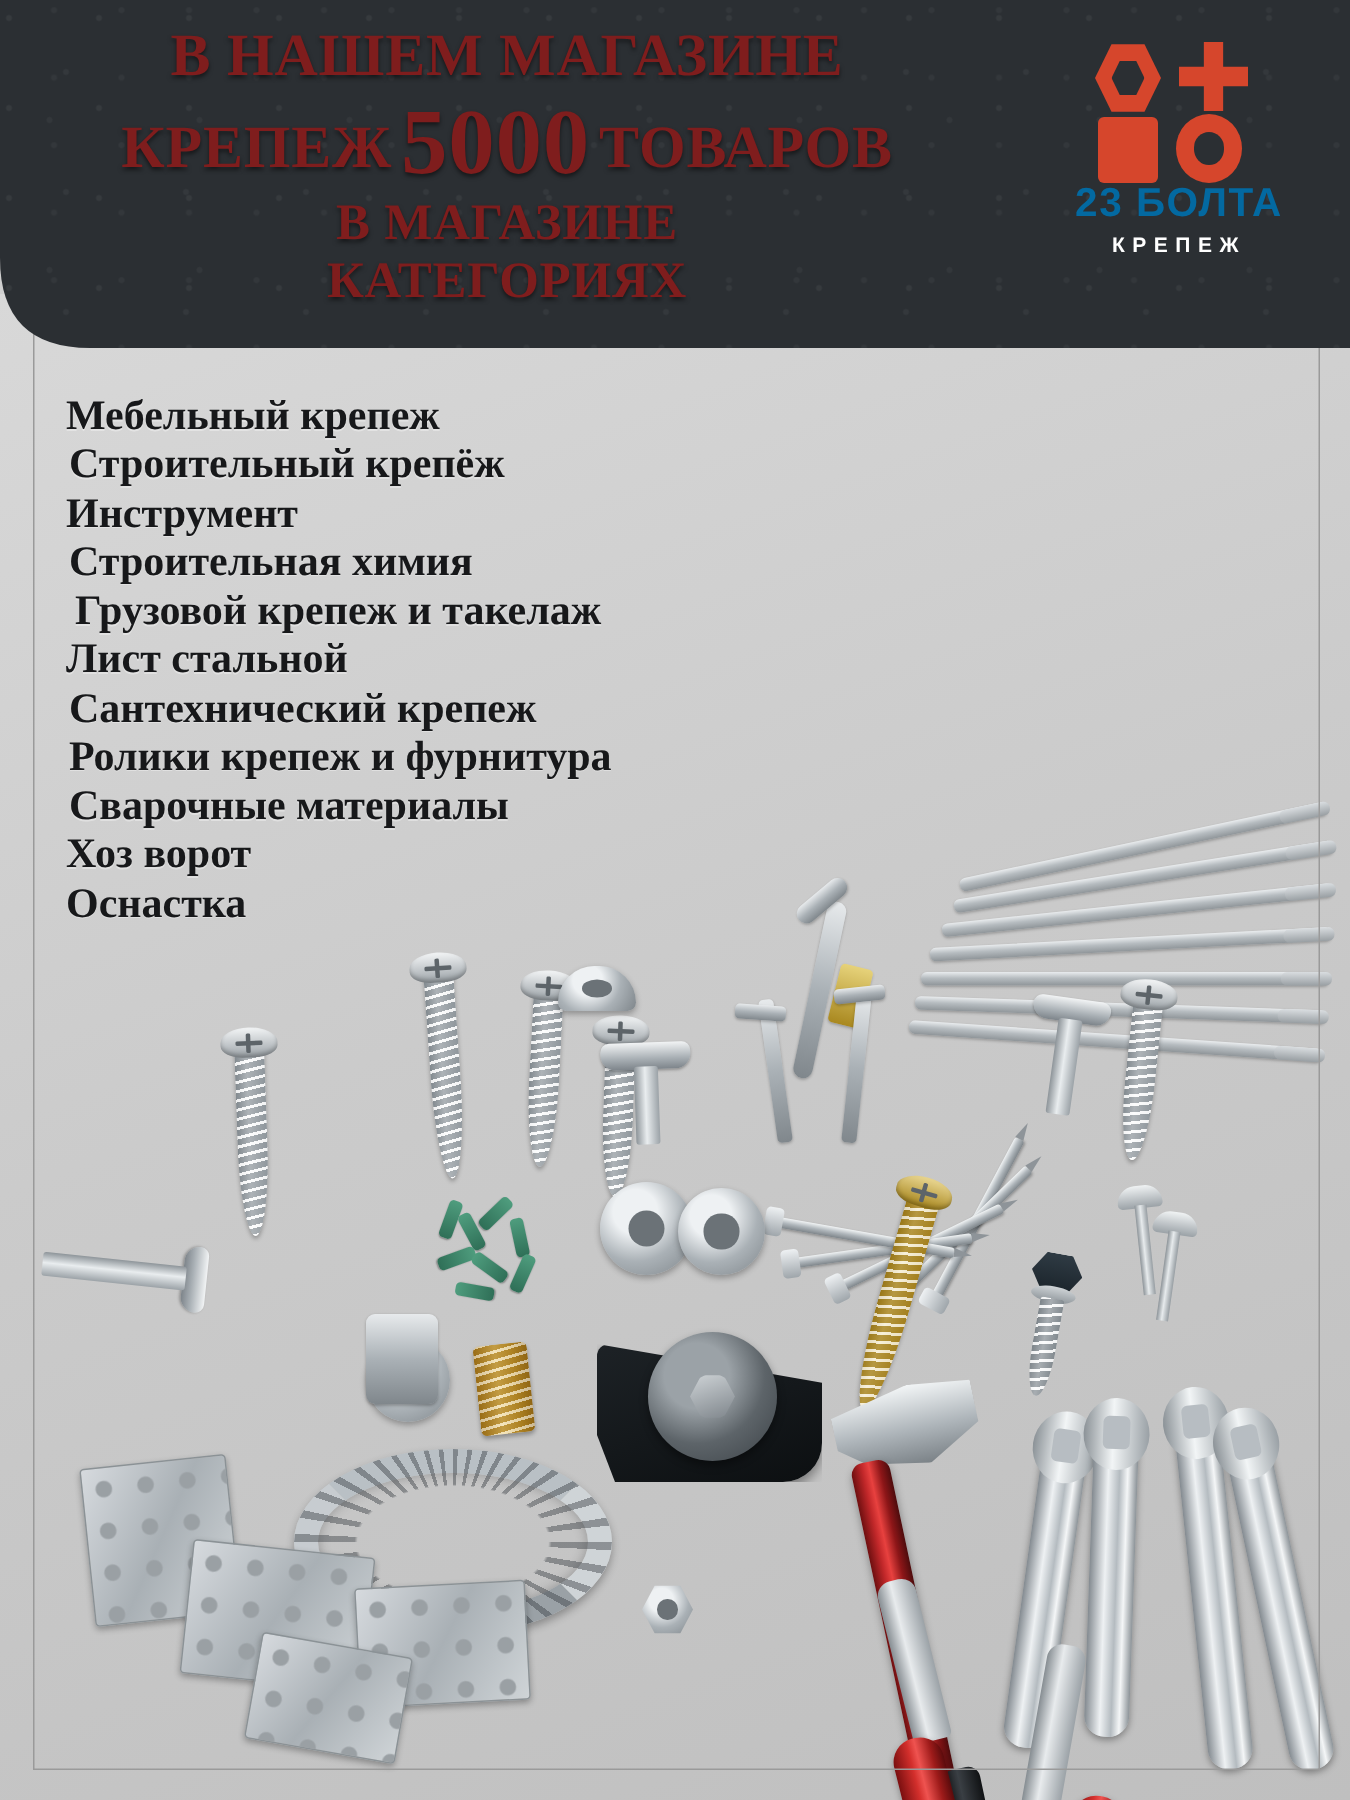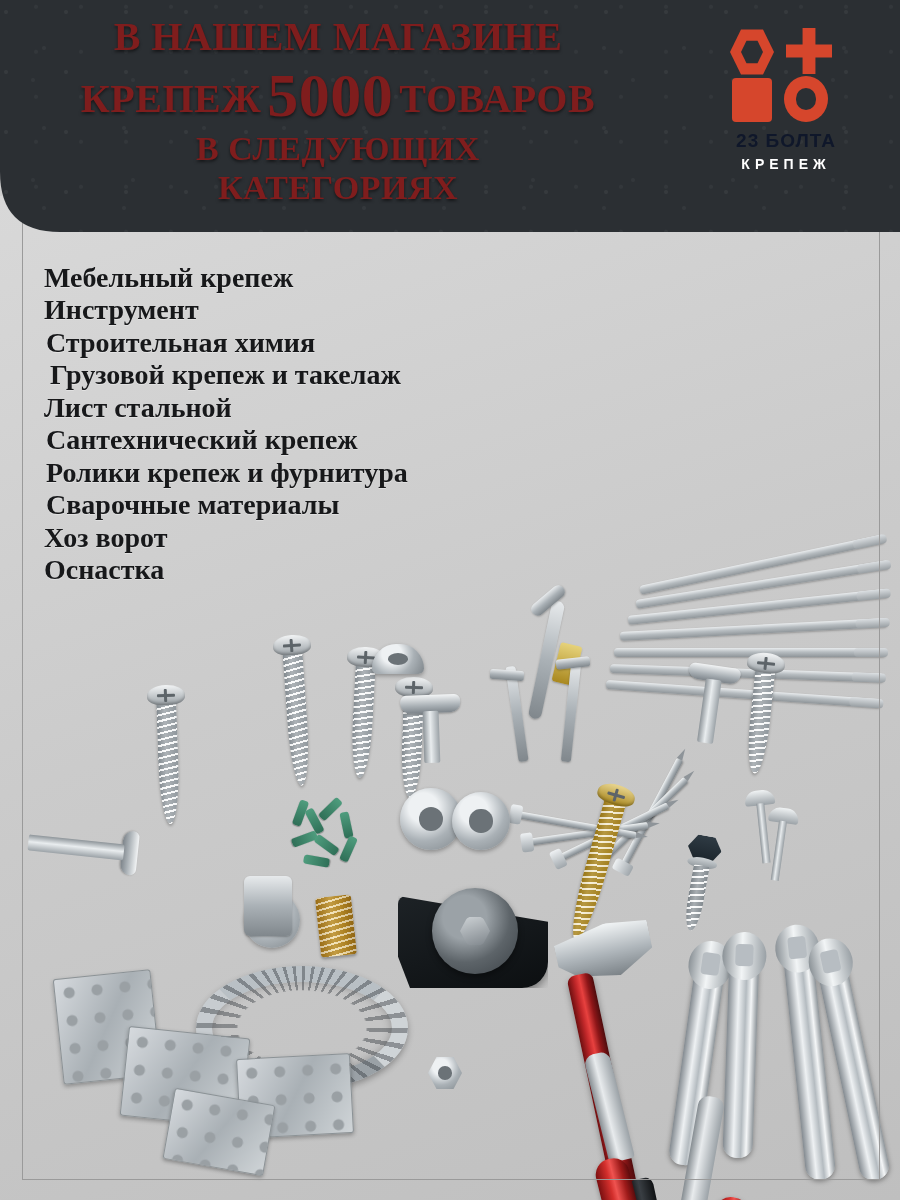--- a/index.html
+++ b/index.html
@@ -86,26 +86,25 @@
     position:absolute; left:27%; top:27%; width:46%; height:46%;
     background:#2b2f33; border-radius:50%;
   }
   .barmark { width: 40px; height: 44px; border-radius: 4px; }
   .crossmark {
     width: 46px; height: 46px;
     -webkit-clip-path: polygon(36% 0, 64% 0, 64% 36%, 100% 36%, 100% 64%, 64% 64%, 64% 100%, 36% 100%, 36% 64%, 0 64%, 0 36%, 36% 36%);
     clip-path: polygon(36% 0, 64% 0, 64% 36%, 100% 36%, 100% 64%, 64% 64%, 64% 100%, 36% 100%, 36% 64%, 0 64%, 0 36%, 36% 36%);
   }
   .logo-name {
-    color: #0f172a;
+    color: #0369a1;
     font-family: "Liberation Sans", sans-serif;
     font-weight: bold;
-    font-size: 19px;
+    font-size: 27px;
     letter-spacing: 1px;
-    margin-top: 10px;
   }
   .logo-sub {
     color: #ffffff;
     font-family: "Liberation Sans", sans-serif;
     font-weight: bold;
     font-size: 14px;
     letter-spacing: 5px;
     margin-top: 4px;
   }
 
@@ -566,37 +565,38 @@
 
   <div class="frame-line"></div>
 
   <div class="header-shape"></div>
 
   <div class="headline">
     <span class="l1">В НАШЕМ МАГАЗИНЕ</span>
     <span class="l2">
       <span>КРЕПЕЖ</span><span class="big">5000</span><span>ТОВАРОВ</span>
     </span>
-    <span class="l3">В СЛЕДУЮЩИХ</span>
+    <span class="l3">В МАГАЗИНЕ</span>
     <span class="l4">КАТЕГОРИЯХ</span>
   </div>
 
   <div class="logo">
     <div class="logo-marks">
       <span class="mk hexmark hollow" style="left:6px; top:0;"></span>
       <span class="mk crossmark" style="left:62px; top:0;"></span>
       <span class="mk barmark" style="left:8px; top:50px;"></span>
       <span class="mk circmark hollow" style="left:60px; top:48px;"></span>
     </div>
     <div class="logo-name">23 БОЛТА</div>
     <div class="logo-sub">КРЕПЕЖ</div>
   </div>
 
   <div class="cat-list">
     <div class="cat-item">Мебельный крепеж</div>
+    <div class="cat-item indent-2">Строительный крепёж</div>
     <div class="cat-item">Инструмент</div>
     <div class="cat-item indent-2">Строительная химия</div>
     <div class="cat-item indent-1">Грузовой крепеж и такелаж</div>
     <div class="cat-item">Лист стальной</div>
     <div class="cat-item indent-2">Сантехнический крепеж</div>
     <div class="cat-item indent-2">Ролики крепеж и фурнитура</div>
     <div class="cat-item indent-2">Сварочные материалы</div>
     <div class="cat-item">Хоз ворот</div>
     <div class="cat-item">Оснастка</div>
   </div>

